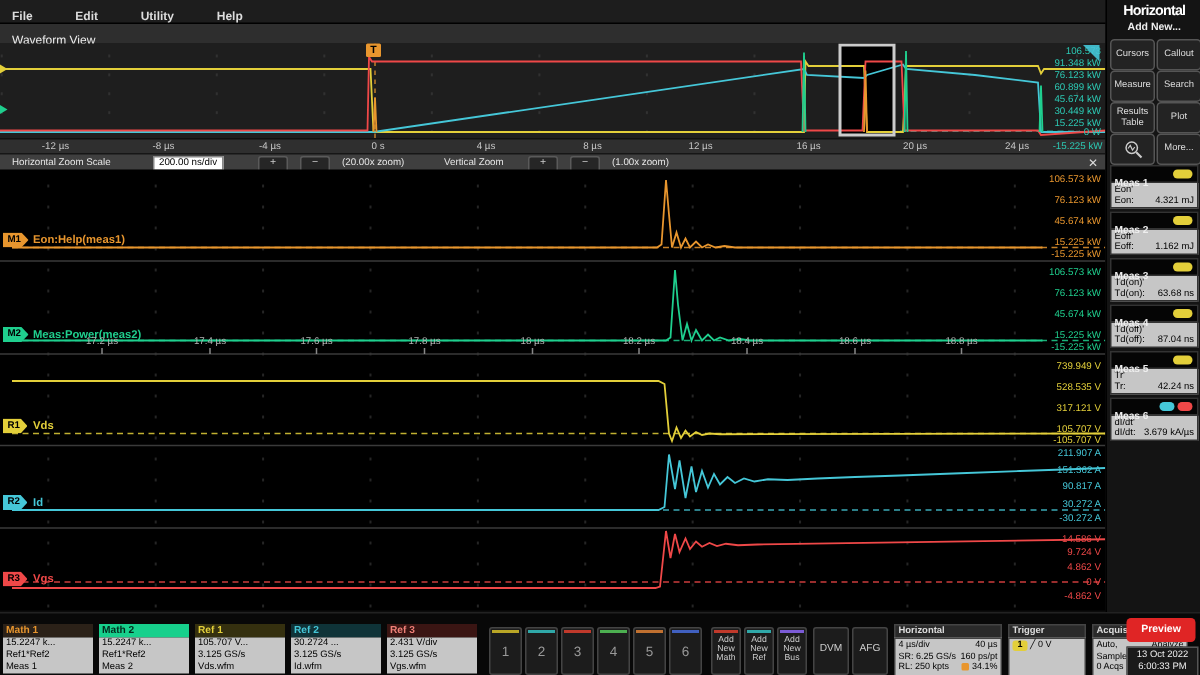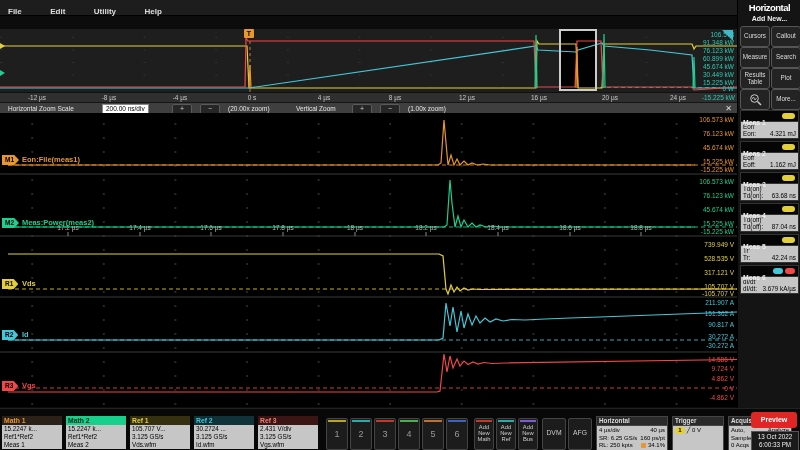--- a/index.html
+++ b/index.html
@@ -90,20 +90,23 @@
 
 <div id="app">
 
   <div class="abs menubar">
     <span class="menu-item">File</span>
     <span class="menu-item">Edit</span>
     <span class="menu-item">Utility</span>
     <span class="menu-item">Help</span>
   </div>
 
+  <div class="abs viewtab">
+    <span>Waveform View</span>
+  </div>
 
   <div class="abs overview">
     <svg width="737" height="63" viewBox="0 0 737 63">
       <rect x="560" y="1" width="36" height="60" fill="#000"></rect>
       <line x1="250" y1="0" x2="250" y2="63" stroke="#e8962e" stroke-width="1" stroke-dasharray="3 3" opacity="0.8"></line>
       <line x1="600" y1="58.5" x2="720" y2="58.5" stroke="#2cc9b4" stroke-width="1" stroke-dasharray="4 3" opacity="0.7"></line>
       <polyline points="0,17 247,17 249,59 536,59 537,12 539,15 576,15 578,59 602,59 604,15 692,15 694,20 696,17 737,17" stroke="#e3cf3a" stroke-width="1.2"></polyline>
       <polyline points="0,59 249,59 536,17 538,21 576,23 578,21 602,14 604,17 650,21 692,26 694,59 737,59" stroke="#45c7d8" stroke-width="1.2"></polyline>
       <polyline points="0,58 245,58 246,9 248,12 534,12 536,58 575,58 577,12 601,12 603,58 692,58 694,61 737,58" stroke="#ef4848" stroke-width="1.2"></polyline>
       <polyline points="249,59 250,36 251,59" stroke="#e8962e" stroke-width="1.2"></polyline>
@@ -181,21 +184,21 @@
           <line x1="283" y1="119" x2="283" y2="123"></line>
         <line x1="355" y1="119" x2="355" y2="123"></line>
           <line x1="426" y1="119" x2="426" y2="123"></line>
         <line x1="498" y1="119" x2="498" y2="123"></line>
           <line x1="570" y1="119" x2="570" y2="123"></line>
         <line x1="641" y1="119" x2="641" y2="123"></line>
       </g>
     </svg>
 
     <span class="wbadge" style="top:42px;background:#e8962e;">M1</span>
-    <span class="wlabel p1c" style="left:22px;top:42px;">Eon:File(meas1)</span>
+    <span class="wlabel p1c" style="left:22px;top:42px;">Eon:Help(meas1)</span>
     <span class="wbadge" style="top:105px;background:#1fcf8e;">M2</span>
     <span class="wlabel p2c" style="left:22px;top:105px;">Meas:Power(meas2)</span>
     <span class="wbadge" style="top:166px;background:#e3cf3a;">R1</span>
     <span class="wlabel p3c" style="left:22px;top:166px;">Vds</span>
     <span class="wbadge" style="top:217px;background:#45c7d8;">R2</span>
     <span class="wlabel p4c" style="left:22px;top:217px;">Id</span>
     <span class="wbadge" style="top:268px;background:#ef4848;">R3</span>
     <span class="wlabel p5c" style="left:22px;top:268px;">Vgs</span>
 
     <span class="sl p1c" style="top:3px">106.573 kW</span>

